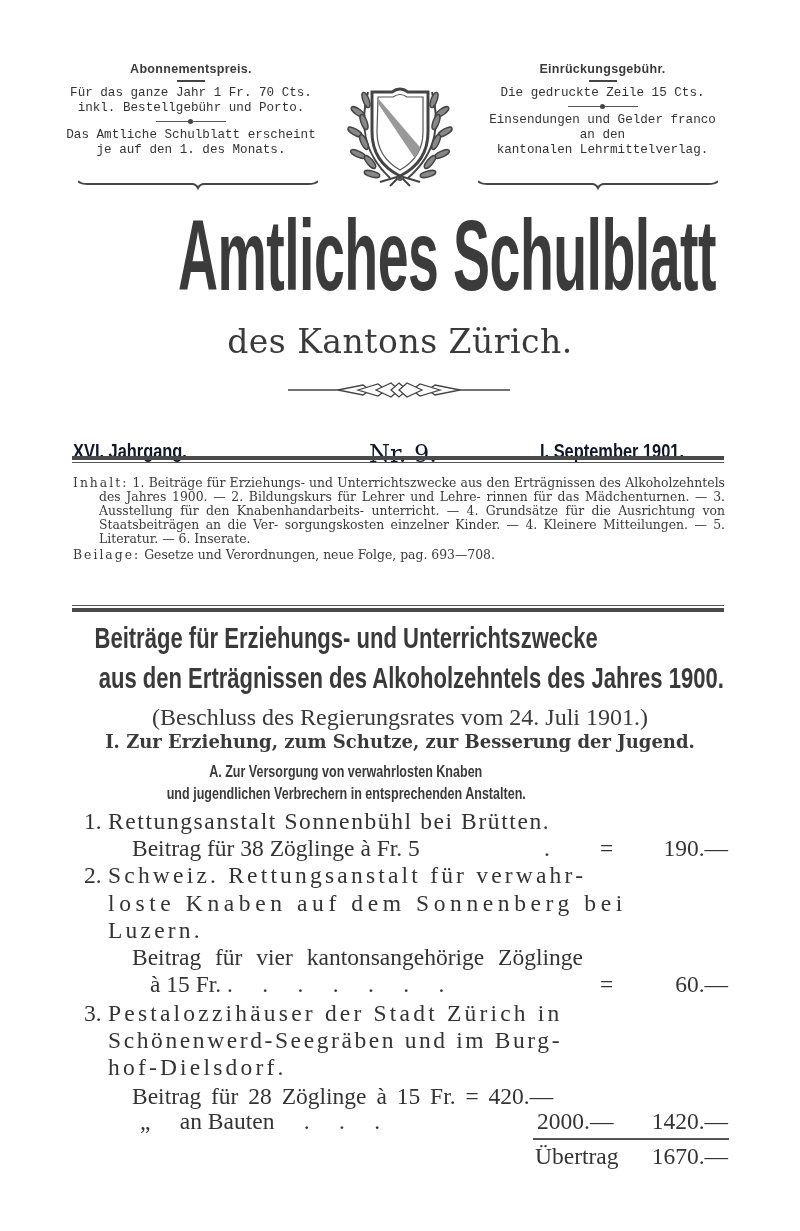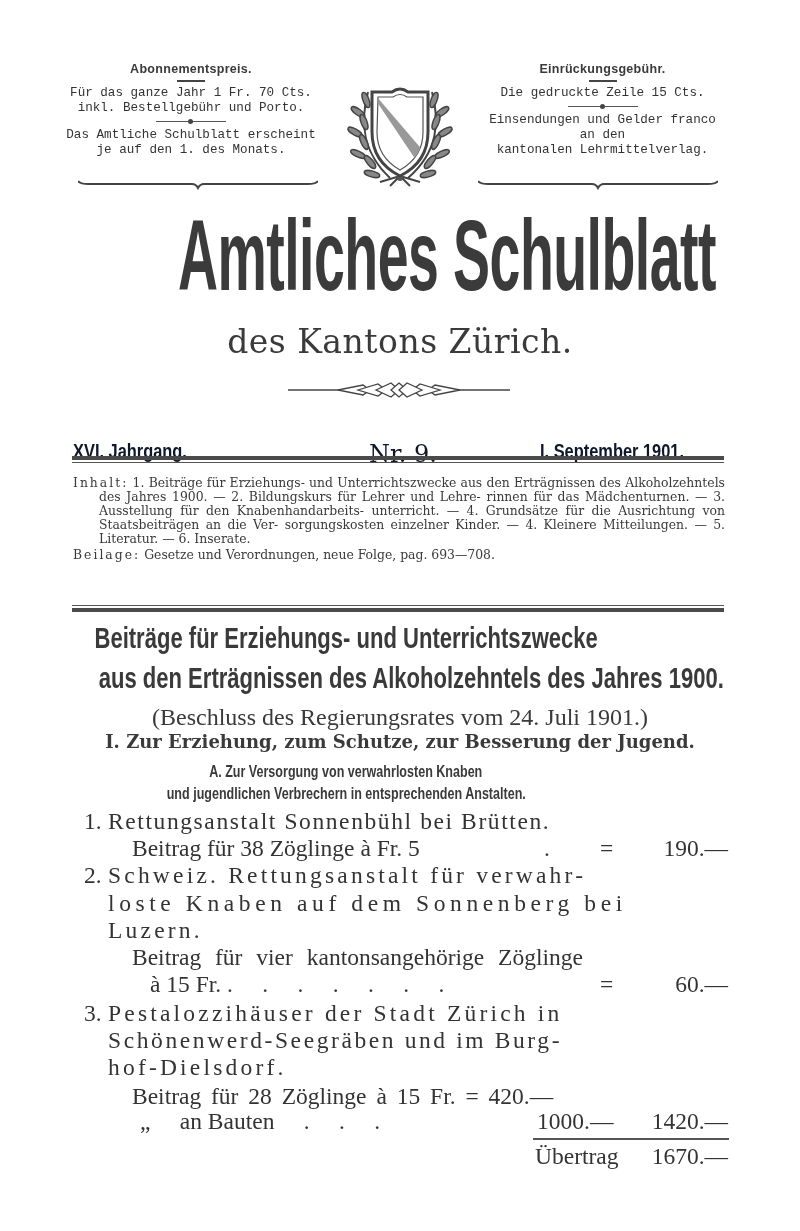--- a/index.html
+++ b/index.html
@@ -209,19 +209,19 @@
 <div class="body-line" style="left:150px; top:971px; white-space:pre;">à 15 Fr. .     .     .     .     .     .     .</div>
 <div class="body-line" style="left:600px; top:971px;">=</div>
 <div class="amount" style="right:72px; top:971px;">60.—</div>
 
 <div class="body-line" style="left:84px; top:1000px;">3.</div>
 <div class="body-line wide" style="left:108px; top:1000px;">Pestalozzihäuser der Stadt Zürich in</div>
 <div class="body-line wide" style="left:108px; top:1027px; letter-spacing:2.6px;">Schönenwerd-Seegräben und im Burg-</div>
 <div class="body-line wide" style="left:108px; top:1054px;">hof-Dielsdorf.</div>
 <div class="body-line" style="left:132px; top:1083px; word-spacing:4px;">Beitrag für 28 Zöglinge à 15 Fr. = 420.—</div>
 <div class="body-line" style="left:140px; top:1108px; white-space:pre;">„     an Bauten     .     .     .</div>
-<div class="amount" style="left:537px; top:1108px;">1000.—</div>
+<div class="amount" style="left:537px; top:1108px;">2000.—</div>
 <div class="amount" style="right:72px; top:1108px;">1420.—</div>
 
 <div class="hr" style="left:533px; width:196px; top:1138px;"></div>
 
 <div class="body-line" style="left:535px; top:1143px;">Übertrag</div>
 <div class="amount" style="right:72px; top:1143px;">1670.—</div>
 
 </body></html>

